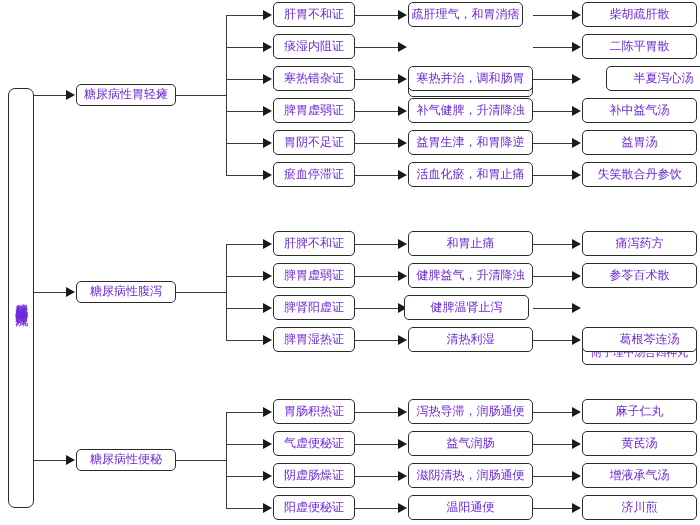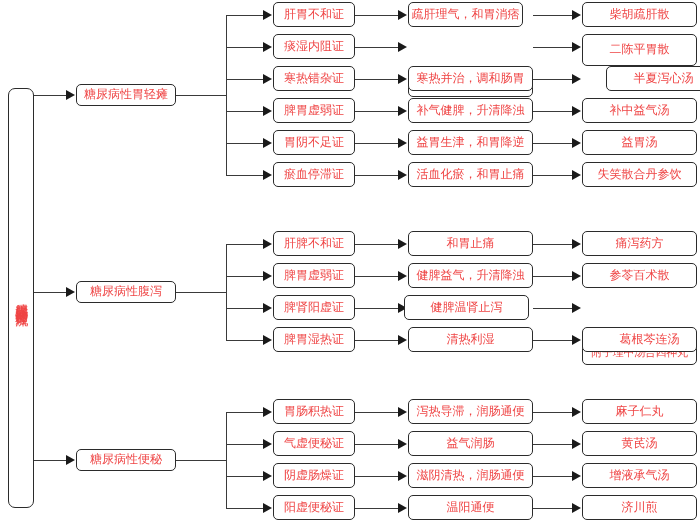--- a/index.html
+++ b/index.html
@@ -22,21 +22,21 @@
   .node {
     position: absolute;
     box-sizing: border-box;
     border: 1px solid #2b2b2b;
     border-radius: 5px;
     background: #ffffff;
     display: flex;
     align-items: center;
     justify-content: center;
     text-align: center;
-    color: #ef4444;
+    color: #6d28d9;
     font-size: 12px;
     line-height: 1.1;
     white-space: nowrap;
     letter-spacing: 0px;
   }
   .node.root {
     border-radius: 7px;
     writing-mode: vertical-rl;
     text-orientation: upright;
     font-size: 13px;
@@ -94,21 +94,21 @@
       <div class="arrow" style="left: 572px; top: 9.5px;"></div>
       <div class="node formula" style="left: 582px; top: 2px; width: 115px; height: 25px;">柴胡疏肝散</div>
       <div class="hline" style="left: 226px; top: 46.5px; width: 37px;"></div>
       <div class="arrow" style="left: 263px; top: 41.5px;"></div>
       <div class="node pattern" style="left: 273px; top: 34px; width: 82px; height: 25px;">痰湿内阻证</div>
       <div class="hline" style="left: 355px; top: 46.5px; width: 43px;"></div>
       <div class="arrow" style="left: 398px; top: 41.5px;"></div>
       <div class="node treat" style="left: 408px; top: 34px; width: 125px; height: 25px; margin-top: 38px;">除湿化痰，理气宽中</div>
       <div class="hline" style="left: 533px; top: 46.5px; width: 39px;"></div>
       <div class="arrow" style="left: 572px; top: 41.5px;"></div>
-      <div class="node formula" style="left: 582px; top: 34px; width: 115px; height: 32px;">二陈平胃散</div>
+      <div class="node formula" style="left: 582px; top: 34px; width: 115px; height: 25px;">二陈平胃散</div>
       <div class="hline" style="left: 226px; top: 78.5px; width: 37px;"></div>
       <div class="arrow" style="left: 263px; top: 73.5px;"></div>
       <div class="node pattern" style="left: 273px; top: 66px; width: 82px; height: 25px;">寒热错杂证</div>
       <div class="hline" style="left: 355px; top: 78.5px; width: 43px;"></div>
       <div class="arrow" style="left: 398px; top: 73.5px;"></div>
       <div class="node treat" style="left: 408px; top: 66px; width: 125px; height: 25px;">寒热并治，调和肠胃</div>
       <div class="hline" style="left: 533px; top: 78.5px; width: 39px;"></div>
       <div class="arrow" style="left: 572px; top: 73.5px;"></div>
       <div class="node formula" style="left: 606px; top: 66px; width: 115px; height: 25px;">半夏泻心汤</div>
       <div class="hline" style="left: 226px; top: 110.5px; width: 37px;"></div>

